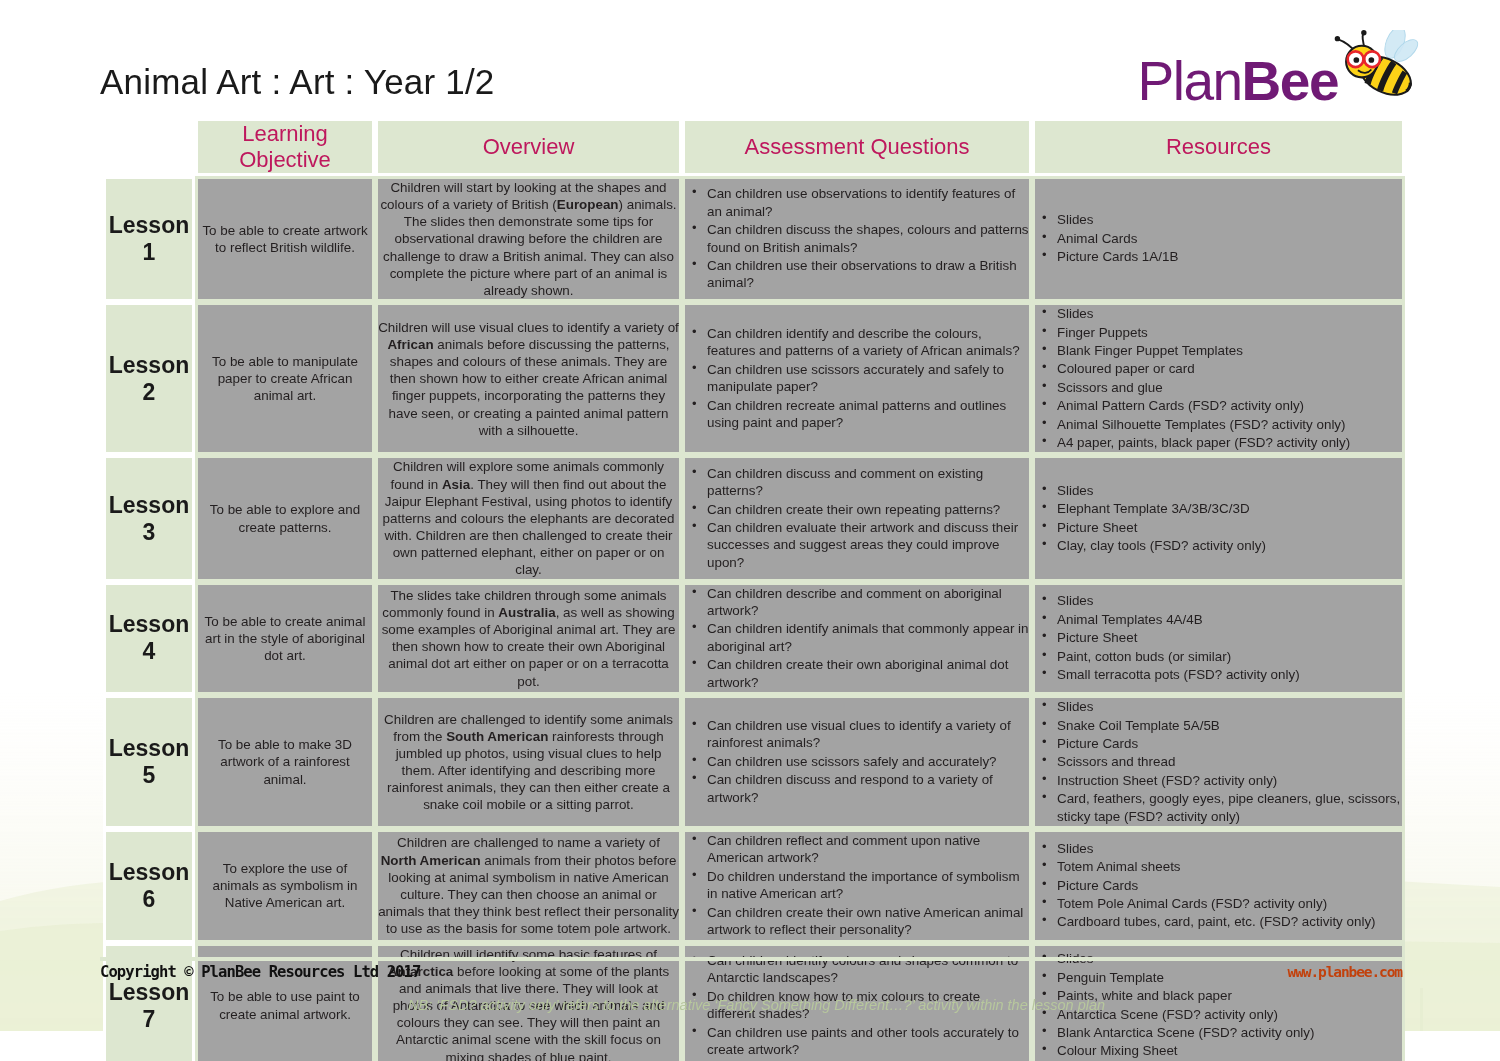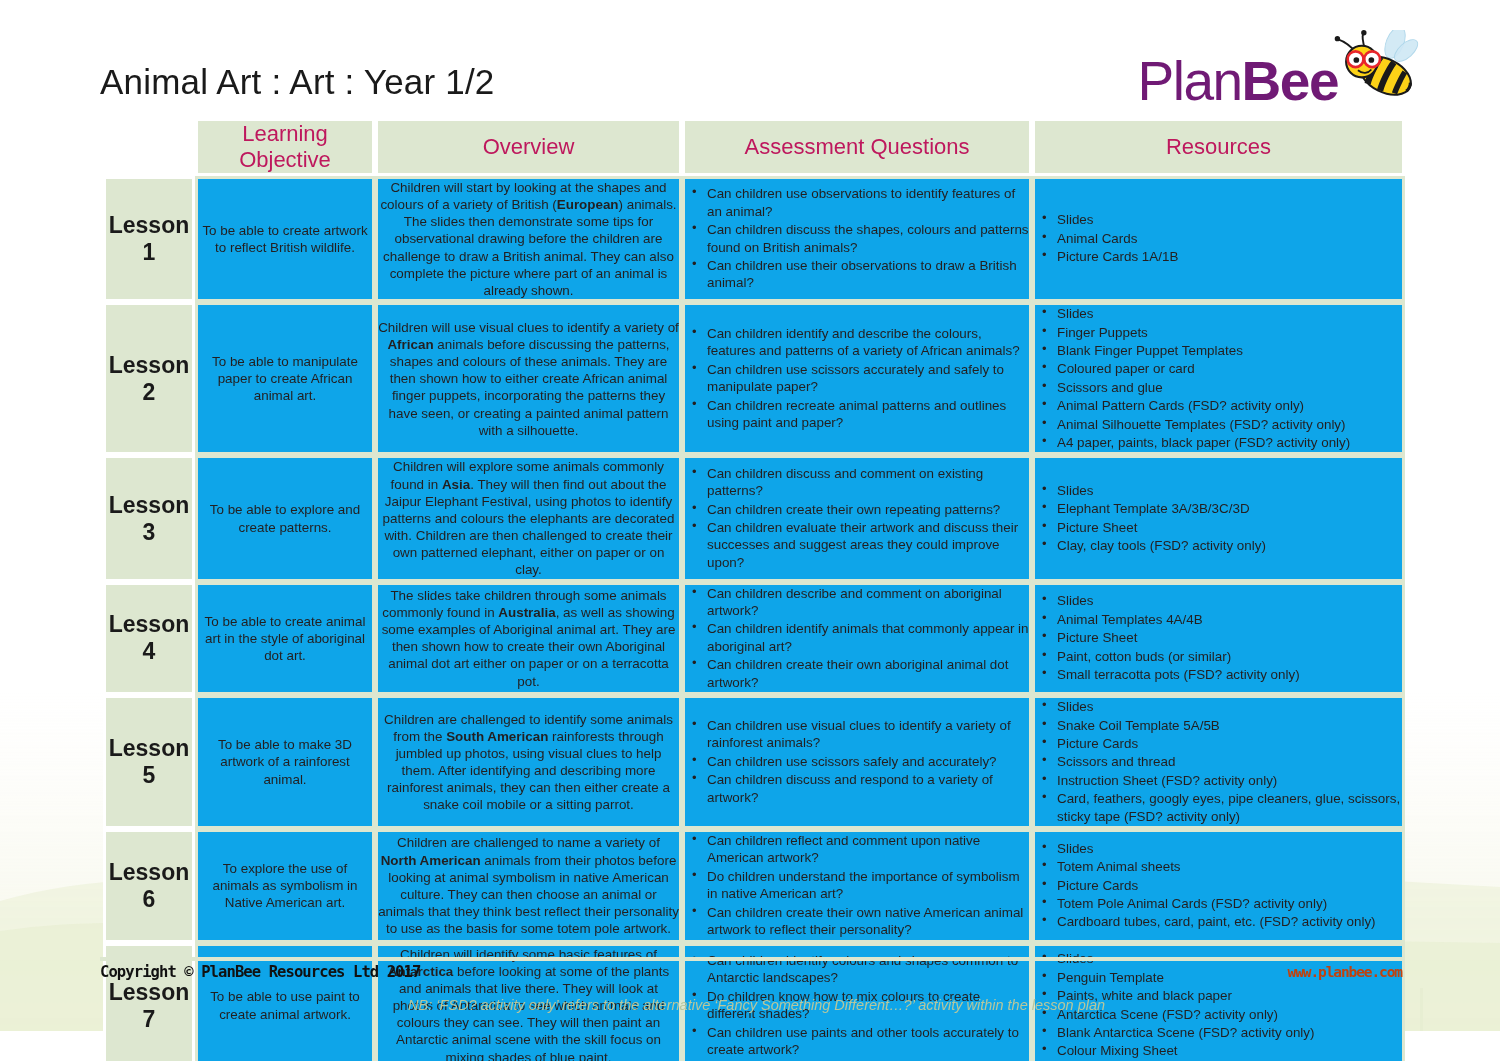--- a/index.html
+++ b/index.html
@@ -110,21 +110,21 @@
   
   .cell-lesson {
     background: #dde7d0;
     border: 3px solid #ffffff;
     text-align: center;
     font-size: 23px;
     font-weight: 700;
     color: #1a1a1a;
   }
   .cell-white {
-    background: #0ea5e9;
+    background: #a3a3a3;
     border: 3px solid #dde7d0;
     font-size: 13.4px;
     line-height: 1.28;
     color: #231f20;
   }
   .cell-lo {
     text-align: center;
     padding: 6px 11px;
   }
   .cell-ov {

